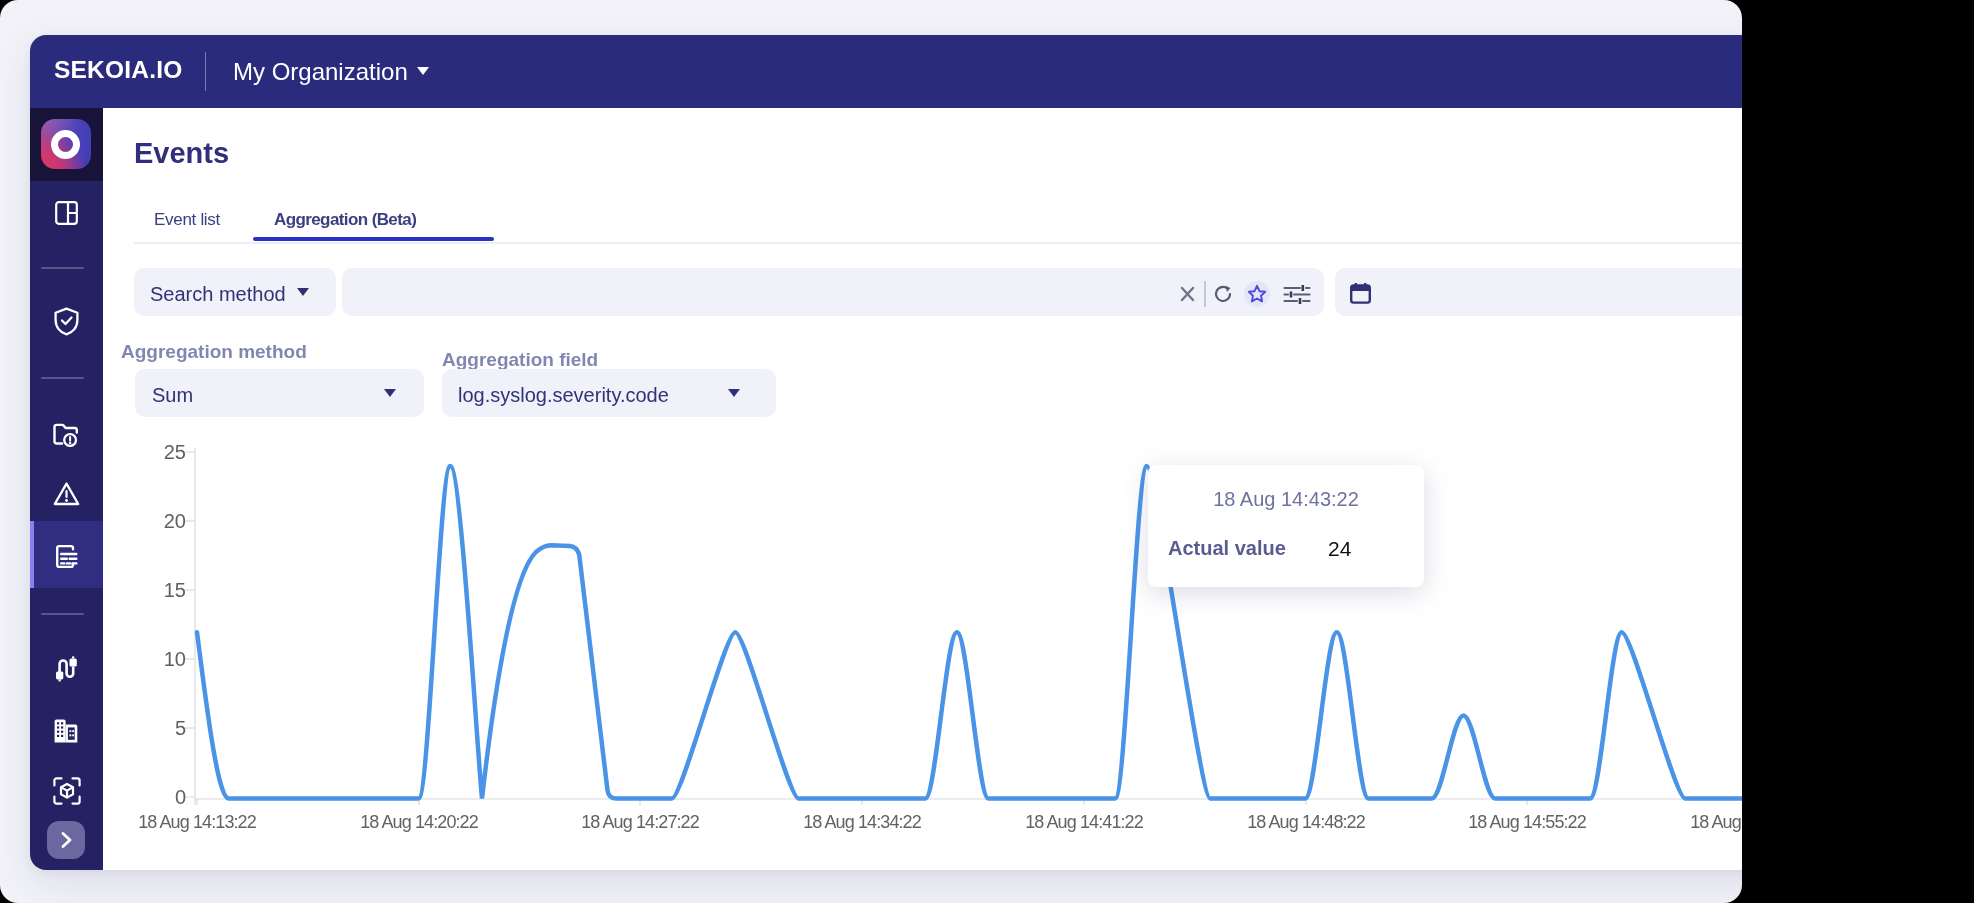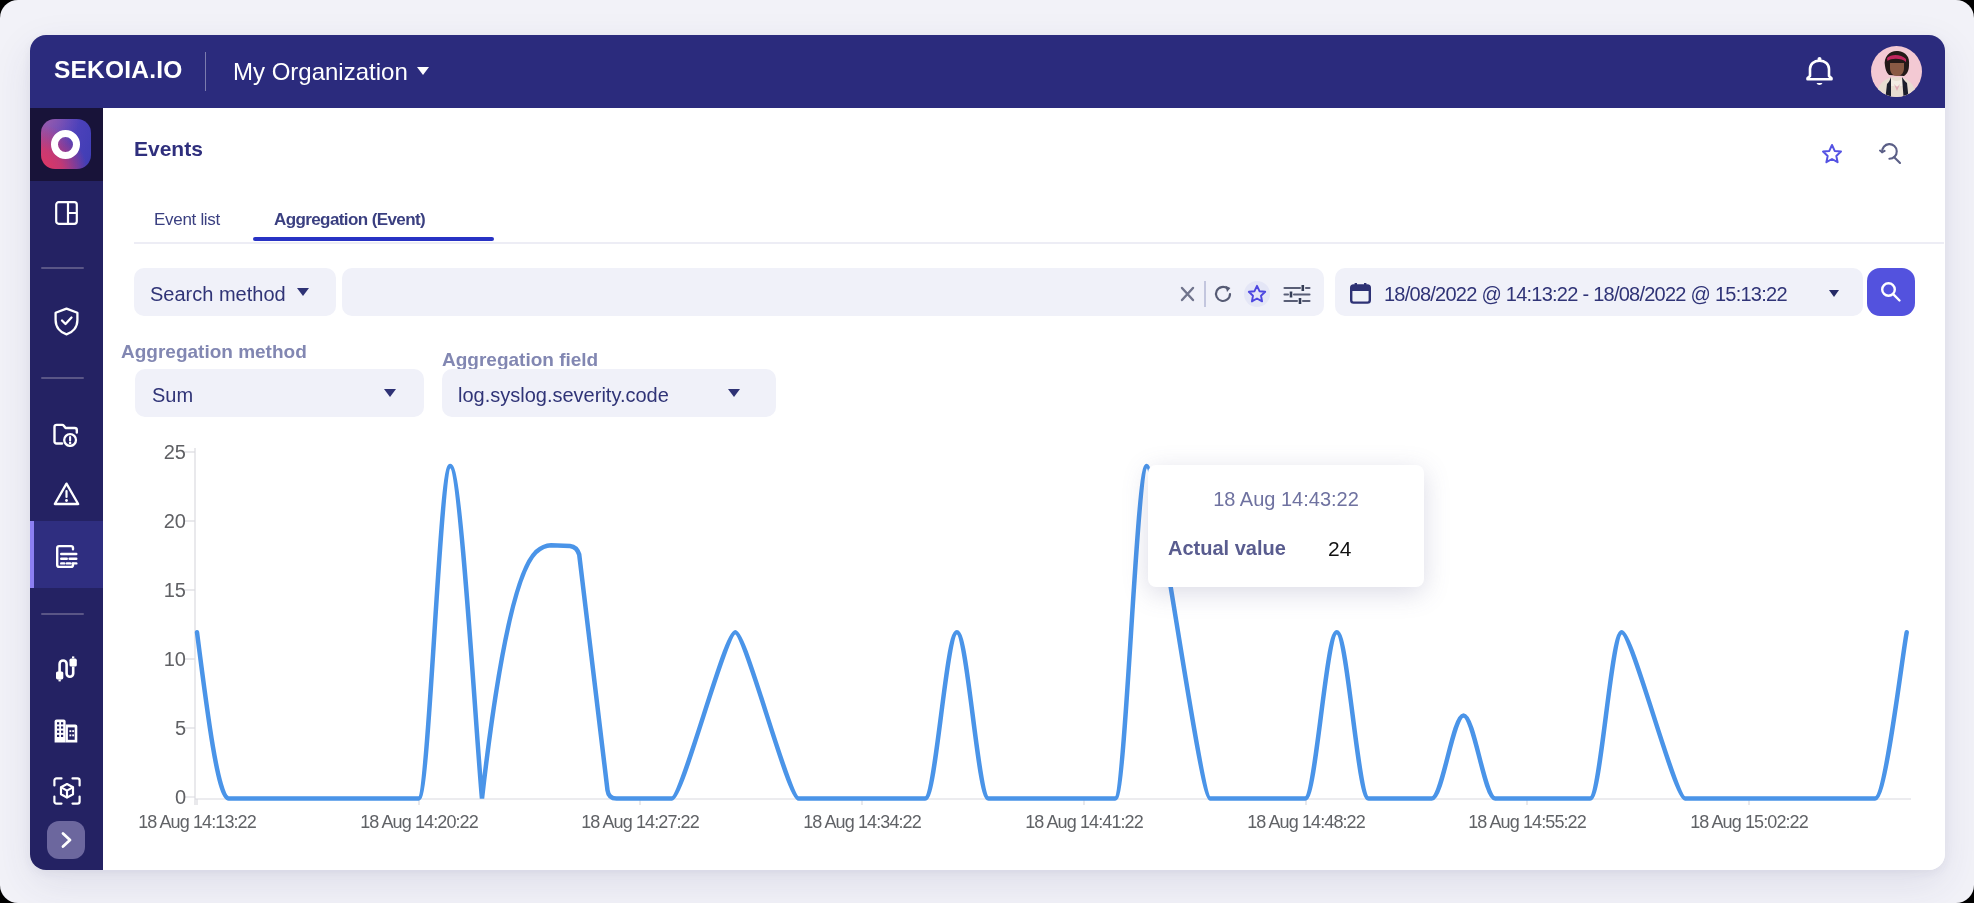--- a/index.html
+++ b/index.html
@@ -1,37 +1,37 @@
 <!DOCTYPE html>
 <html><head>
 <meta charset="utf-8">
 <style>
 * { margin:0; padding:0; box-sizing:border-box; }
 html,body { background:#000; }
-.page { position:relative; width:1974px; height:903px; background:#f2f2f8; border-radius:18px; overflow:hidden; font-family:"Liberation Sans", sans-serif; }
+.page { position:relative; width:1742px; height:903px; background:#f2f2f8; border-radius:18px; overflow:hidden; font-family:"Liberation Sans", sans-serif; }
 .abs { position:absolute; }
 .topbar { left:30px; top:35px; width:1915px; height:73px; background:#2b2b7d; border-radius:16px 16px 0 0; }
 .brand { left:54px; top:56px; font-size:24.5px; font-weight:800; color:#fff; letter-spacing:0.2px; }
 .tdivider { left:205px; top:52px; width:1px; height:39px; background:rgba(255,255,255,0.38); }
 .myorg { left:233px; top:58px; font-size:24px; color:#fff; }
 .caret { width:0; height:0; border-left:7px solid transparent; border-right:7px solid transparent; border-top:9px solid #fff; }
 .caret-org { left:417px; top:67px; }
 .logoblock { left:30px; top:108px; width:73px; height:73px; background:#181339; }
 .logo { left:41px; top:119px; width:50px; height:50px; border-radius:14px; background:
   radial-gradient(75px 75px at -8% 112%, rgba(233,53,92,1) 0%, rgba(233,53,92,0.75) 35%, rgba(224,60,110,0) 68%),
   radial-gradient(60px 60px at 4% -6%, rgba(158,96,172,0.85) 0%, rgba(158,96,172,0) 62%),
   linear-gradient(105deg, #7a4bb4 0%, #5243bc 45%, #3e3db4 100%); }
 .logoring { left:51px; top:130px; width:29px; height:29px; border:7.5px solid #fff; border-radius:50%; }
 .sidebar { left:30px; top:108px; width:73px; height:762px; background:#242263; border-radius:0 0 0 16px; }
 .sep { left:41px; width:43px; height:2px; background:#5a5686; border-radius:1px; }
 .srow { left:30px; width:73px; height:67px; background:#2f2e80; }
 .saccent { left:30px; width:4px; height:67px; background:#8c7ff2; }
 .sbtn { left:47px; top:821px; width:38px; height:38px; border-radius:12px; background:#6c679e; }
 .content { left:103px; top:108px; width:1842px; height:762px; background:#fff; border-radius:0 0 16px 0; }
-.title { left:134px; top:137px; font-size:21px; font-weight:bold; color:#2f2f7d; }
+.title { left:134px; top:137px; font-size:29px; font-weight:bold; color:#2f2f7d; }
 .tab { font-size:17px; color:#3a3f80; letter-spacing:-0.3px; }
 .tabactive { font-weight:bold; }
 .tabline { left:253px; top:237px; width:241px; height:4px; background:#2832c4; border-radius:2px; }
 .tabdiv { left:134px; top:242px; width:1810px; height:2px; background:#ededf5; }
 .pill { background:#f0f1f9; border-radius:10px; }
 .ftext { font-size:20px; color:#303477; }
 .label { font-size:19px; font-weight:bold; color:#8287b2; }
 .tooltip { left:1148px; top:465px; width:276px; height:122px; background:#fff; border-radius:8px; box-shadow:0 6px 26px rgba(90,90,140,0.22); }
 .ttt { left:1148px; top:488px; width:276px; text-align:center; font-size:20px; color:#6f72a0; }
 .ttl { left:1168px; top:537px; font-size:20px; font-weight:bold; color:#595c8f; }
@@ -174,21 +174,21 @@
   </svg>
   <svg class="abs" style="left:1879px; top:142px;" width="23" height="23" viewBox="0 0 23 23">
     <g fill="none" stroke="#5b5f87" stroke-width="2.1" stroke-linecap="round">
       <path d="M3.2 10.2 A7.3 7.3 0 1 1 10.4 16.7"></path>
       <path d="M3.2 10.2 L1 8.5 M3.2 10.2 L5.6 8.9" stroke-width="2"></path>
       <path d="M15.2 15.2 L21 21"></path>
     </g>
   </svg>
 
   <div class="abs tab" style="left:154px; top:210px;">Event list</div>
-  <div class="abs tab tabactive" style="left:274px; top:210px; letter-spacing:-0.6px;">Aggregation (Event)</div>
+  <div class="abs tab tabactive" style="left:274px; top:210px; letter-spacing:-0.6px;">Aggregation (Beta)</div>
   <div class="abs tabline"></div>
   <div class="abs tabdiv"></div>
 
   <div class="abs pill" style="left:134px; top:268px; width:202px; height:48px;"></div>
   <div class="abs ftext" style="left:150px; top:283px;">Search method</div>
   <div class="abs caret" style="left:297px; top:288px; border-top-color:#2e3275; border-top-width:8px; border-left-width:6.5px; border-right-width:6.5px;"></div>
   <div class="abs pill" style="left:342px; top:268px; width:982px; height:48px;"></div>
 
   <svg class="abs" style="left:1180px; top:286px;" width="15" height="16" viewBox="0 0 15 16">
     <path d="M2 2 L13 14 M13 2 L2 14" stroke="#70748c" stroke-width="2.4" stroke-linecap="round"></path>
@@ -221,21 +221,20 @@
     </g>
   </svg>
 
   <div class="abs pill" style="left:1335px; top:268px; width:528px; height:48px;"></div>
   <svg class="abs" style="left:1350px; top:282px;" width="21" height="22" viewBox="0 0 21 22">
     <rect x="1.2" y="3.4" width="18.6" height="17.2" rx="2.4" fill="none" stroke="#2e3275" stroke-width="2.4"></rect>
     <rect x="1.2" y="3.4" width="18.6" height="5.6" fill="#2e3275"></rect>
     <line x1="5.8" y1="1" x2="5.8" y2="5" stroke="#2e3275" stroke-width="2.4"></line>
     <line x1="15.2" y1="1" x2="15.2" y2="5" stroke="#2e3275" stroke-width="2.4"></line>
   </svg>
-  <div class="abs ftext" style="left:1384px; top:283px; letter-spacing:-0.75px;">18/08/2022 @ 14:13:22 - 18/08/2022 @ 15:13:22</div>
   <div class="abs caret" style="left:1829px; top:290px; border-top-color:#252a66; border-top-width:7px; border-left-width:5.5px; border-right-width:5.5px;"></div>
 
   <div class="abs" style="left:1867px; top:268px; width:48px; height:48px; border-radius:13px; background:#5352de;"></div>
   <svg class="abs" style="left:1879px; top:280px;" width="24" height="24" viewBox="0 0 24 24">
     <circle cx="9.5" cy="9.5" r="6.3" fill="none" stroke="#fff" stroke-width="2.4"></circle>
     <line x1="14.2" y1="14.2" x2="20.5" y2="20.5" stroke="#fff" stroke-width="2.4" stroke-linecap="round"></line>
   </svg>
 
   <div class="abs label" style="left:121px; top:341px;">Aggregation method</div>
   <div class="abs label" style="left:442px; top:349px;">Aggregation field</div>

